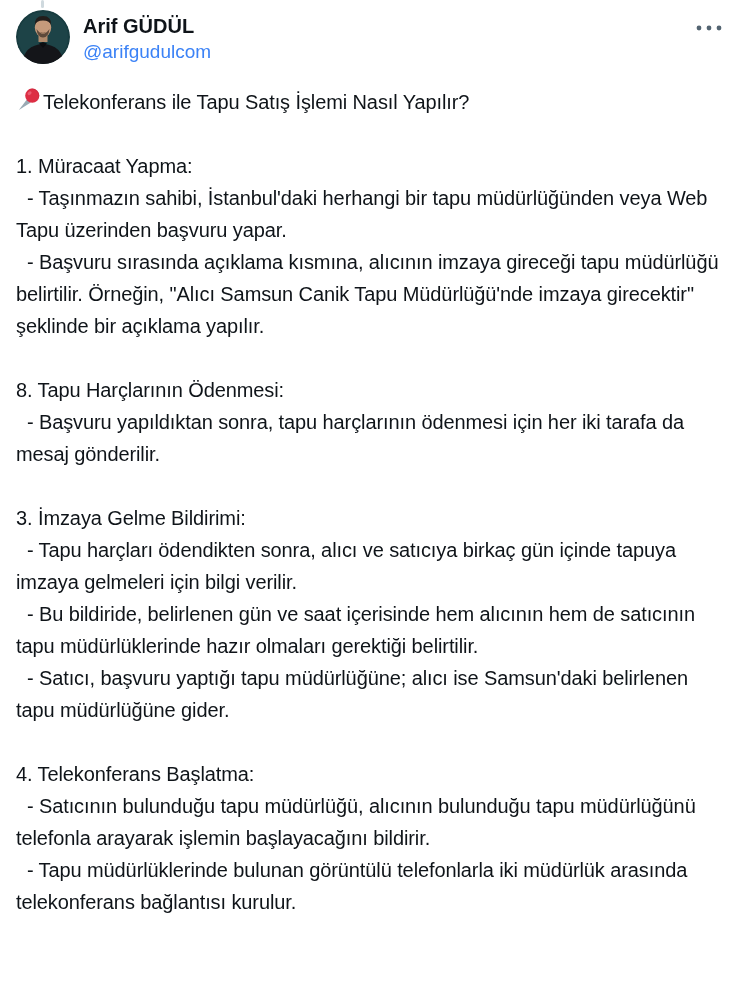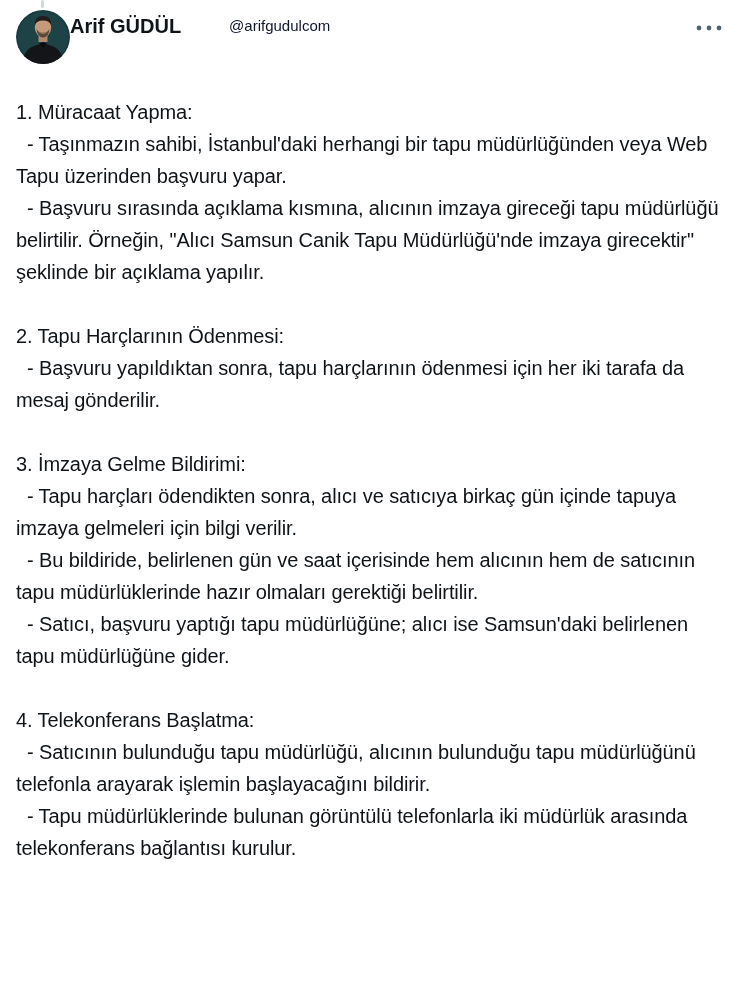--- a/index.html
+++ b/index.html
@@ -36,36 +36,37 @@
     display: block;
     width: 54px;
     height: 54px;
     border-radius: 50%;
     overflow: hidden;
     flex: 0 0 54px;
     cursor: pointer;
   }
   .avatar svg { display: block; }
   .author {
+    margin-left: 13px;
     display: flex;
+    flex-direction: column;
     justify-content: center;
     padding-top: 3px;
-    gap: 48px;
   }
   .author-name {
     font-weight: 700;
     font-size: 20px;
     line-height: 26px;
     color: #0f1419;
     cursor: pointer;
   }
   .author-handle {
-    font-size: 15px;
+    font-size: 19px;
     line-height: 25px;
-    color: #0f172a;
+    color: #3b82f6;
     cursor: pointer;
   }
   .more-btn {
     margin-left: auto;
     margin-top: 10px;
     margin-right: 3px;
     background: none;
     border: none;
     padding: 4px;
     cursor: pointer;
@@ -129,25 +130,31 @@
     <button class="more-btn" aria-label="More">
       <svg width="28" height="8" viewBox="0 0 28 8" xmlns="http://www.w3.org/2000/svg">
         <circle cx="4" cy="4" r="2.4" fill="#536471"></circle>
         <circle cx="14" cy="4" r="2.4" fill="#536471"></circle>
         <circle cx="24" cy="4" r="2.4" fill="#536471"></circle>
       </svg>
     </button>
   </div>
 
   <div class="tweet-body">
+    <p class="headline"><span class="pin"><svg width="26" height="26" viewBox="0 0 36 36" xmlns="http://www.w3.org/2000/svg">
+        <path d="M4 32 L15.5 16.5 L20.5 21.5 Z" fill="#9aaab4"></path>
+        <circle cx="22.5" cy="12" r="9.8" fill="#dd2e44"></circle>
+        <path d="M22.5 2.2 a9.8 9.8 0 0 1 9.8 9.8 a9.8 9.8 0 0 1 -3.2 7.2 a9.8 9.8 0 0 0 -13.8 -13.8 a9.8 9.8 0 0 1 7.2 -3.2 z" fill="#c1273c" opacity="0.55"></path>
+        <ellipse cx="18.8" cy="8.6" rx="3.1" ry="2.2" fill="#ea5b70" transform="rotate(-38 18.8 8.6)"></ellipse>
+      </svg></span><span>Telekonferans ile Tapu Satış İşlemi Nasıl Yapılır?</span></p>
 
     <p>1. Müracaat Yapma:
   - Taşınmazın sahibi, İstanbul'daki herhangi bir tapu müdürlüğünden veya Web Tapu üzerinden başvuru yapar.
   - Başvuru sırasında açıklama kısmına, alıcının imzaya gireceği tapu müdürlüğü belirtilir. Örneğin, "Alıcı Samsun Canik Tapu Müdürlüğü'nde imzaya girecektir" şeklinde bir açıklama yapılır.</p>
-    <p>2. Tapu Harçlarının Ödenmesi:
+    <p>8. Tapu Harçlarının Ödenmesi:
   - Başvuru yapıldıktan sonra, tapu harçlarının ödenmesi için her iki tarafa da mesaj gönderilir.</p>
     <p>3. İmzaya Gelme Bildirimi:
   - Tapu harçları ödendikten sonra, alıcı ve satıcıya birkaç gün içinde tapuya imzaya gelmeleri için bilgi verilir.
   - Bu bildiride, belirlenen gün ve saat içerisinde hem alıcının hem de satıcının tapu müdürlüklerinde hazır olmaları gerektiği belirtilir.
   - Satıcı, başvuru yaptığı tapu müdürlüğüne; alıcı ise Samsun'daki belirlenen tapu müdürlüğüne gider.</p>
     <p>4. Telekonferans Başlatma:
   - Satıcının bulunduğu tapu müdürlüğü, alıcının bulunduğu tapu müdürlüğünü telefonla arayarak işlemin başlayacağını bildirir.
   - Tapu müdürlüklerinde bulunan görüntülü telefonlarla iki müdürlük arasında telekonferans bağlantısı kurulur.</p>
   </div>
 

